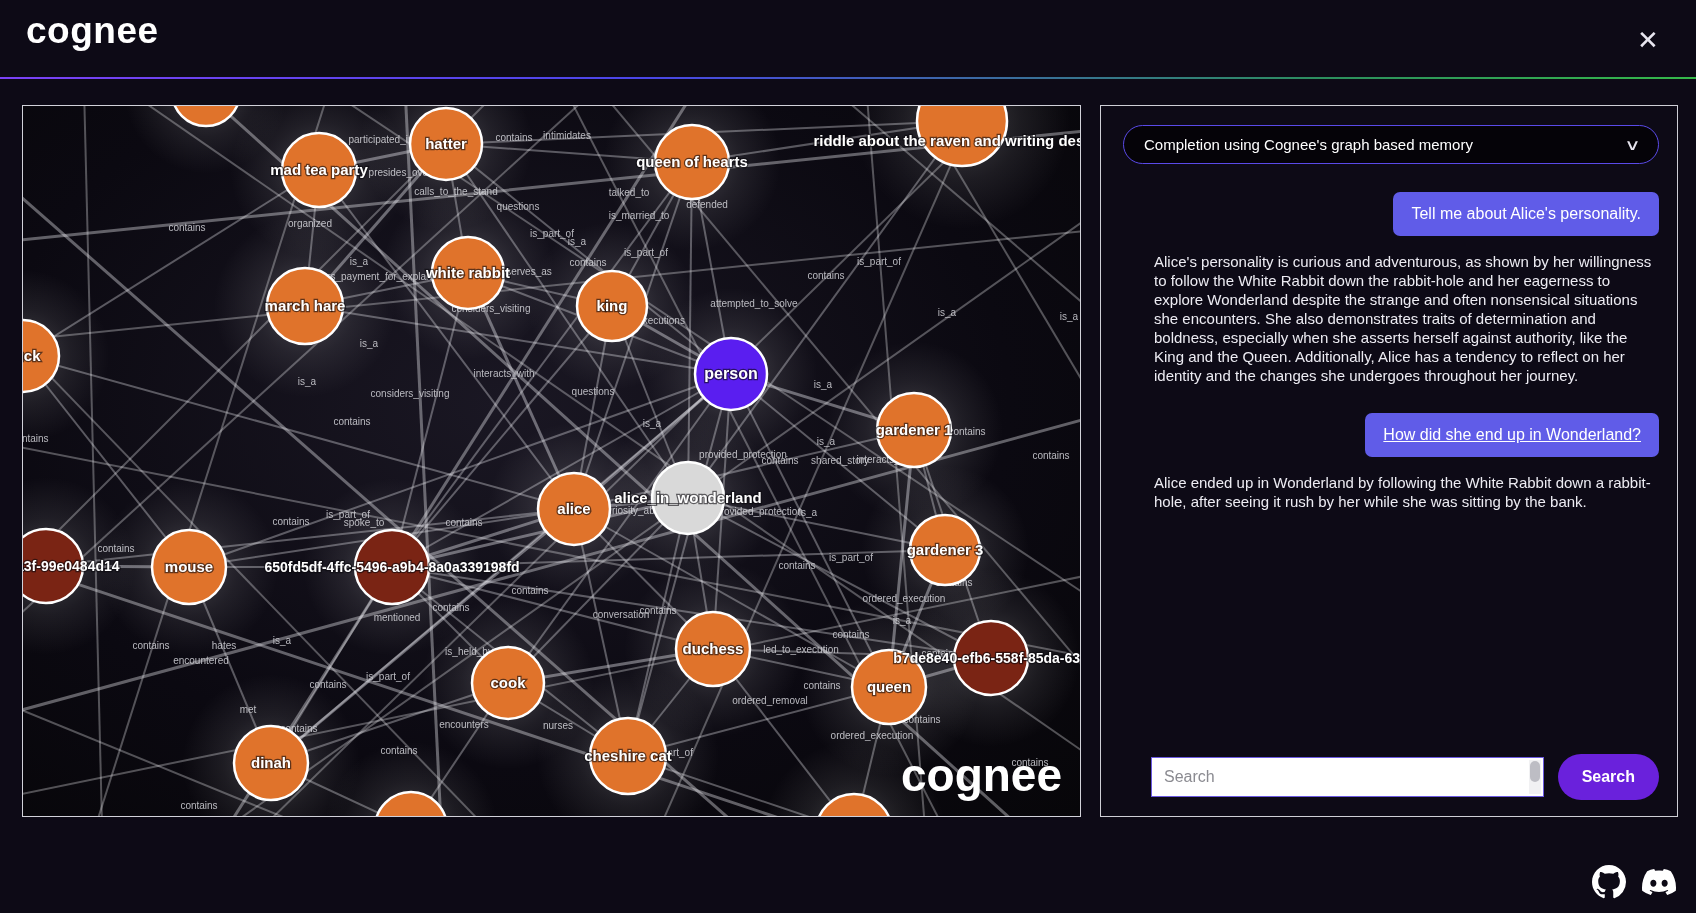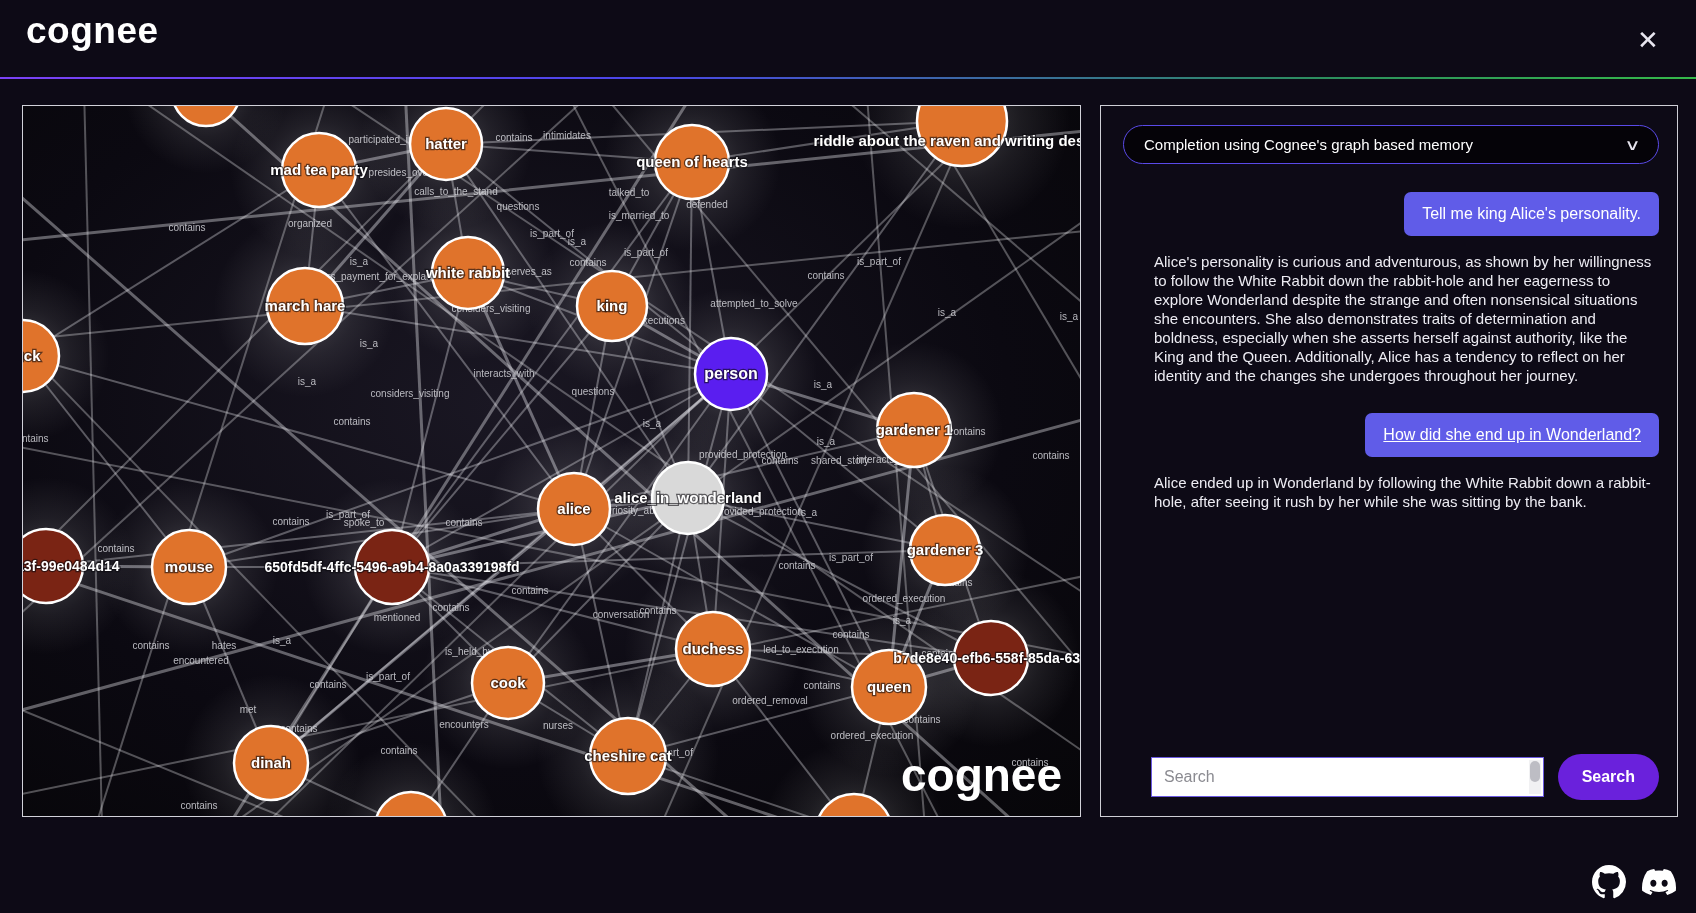--- a/index.html
+++ b/index.html
@@ -345,21 +345,21 @@
 </div>
 
 <div class="chat-panel">
   <div class="chat-inner">
     <div class="model-select">
       <span>Completion using Cognee's graph based memory</span>
       <span class="chev">∨</span>
     </div>
 
     <div class="messages">
-      <div class="bubble">Tell me king Alice's personality.</div>
+      <div class="bubble">Tell me about Alice's personality.</div>
       <div class="answer">Alice's personality is curious and adventurous, as shown by her willingness to follow the White Rabbit down the rabbit-hole and her eagerness to explore Wonderland despite the strange and often nonsensical situations she encounters. She also demonstrates traits of determination and boldness, especially when she asserts herself against authority, like the King and the Queen. Additionally, Alice has a tendency to reflect on her identity and the changes she undergoes throughout her journey.</div>
       <div class="bubble bubble2">How did she end up in Wonderland?</div>
       <div class="answer answer2">Alice ended up in Wonderland by following the White Rabbit down a rabbit-hole, after seeing it rush by her while she was sitting by the bank.</div>
     </div>
 
     <div class="search-row">
       <div class="search-box">
         <input type="text" placeholder="Search" style="">
         <div class="search-scrollbar">
             <div class="thumb"></div>

